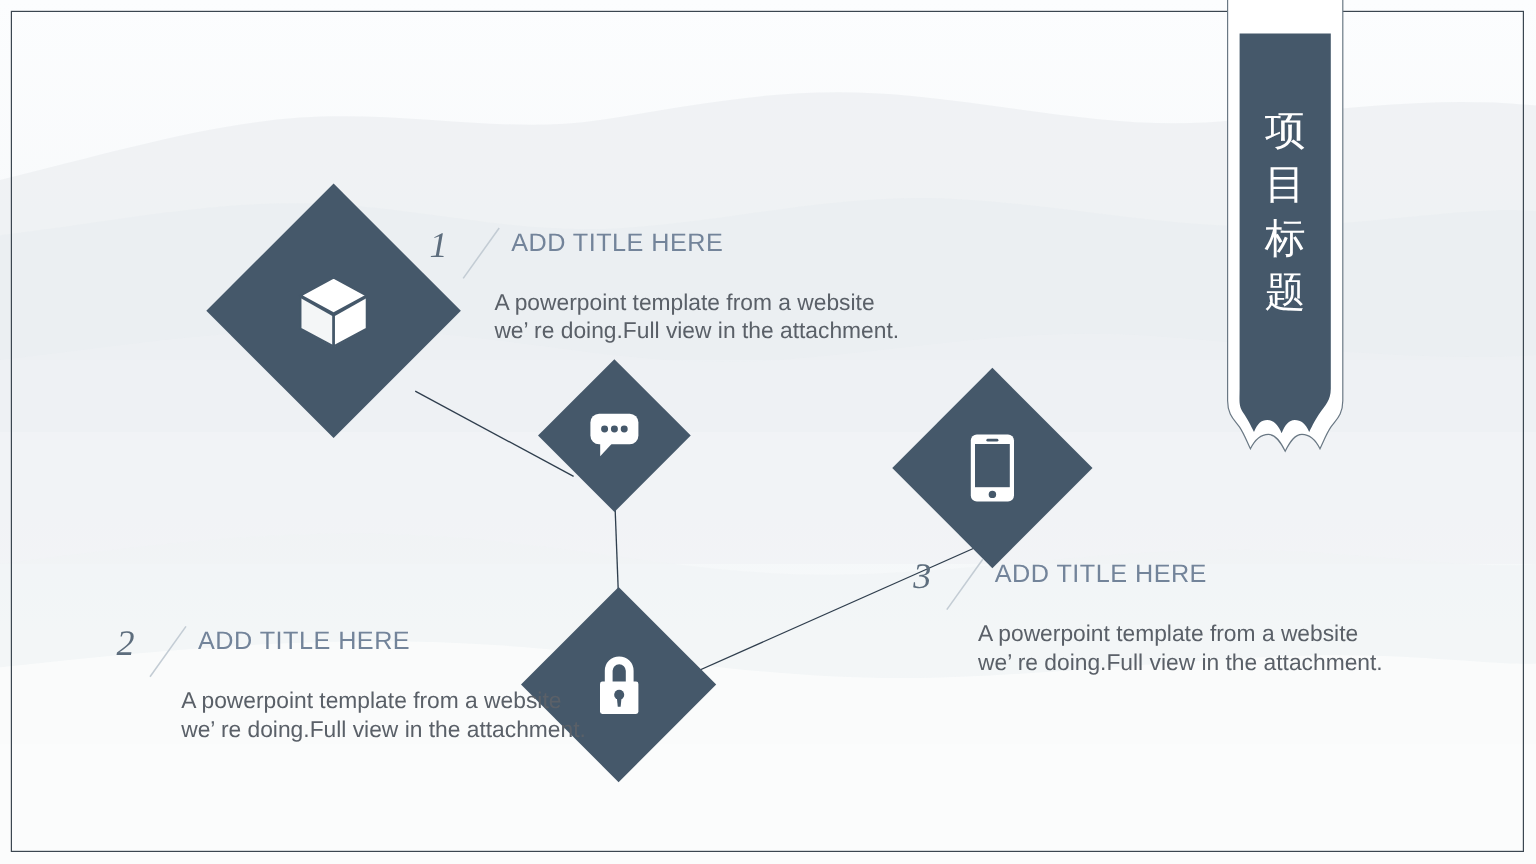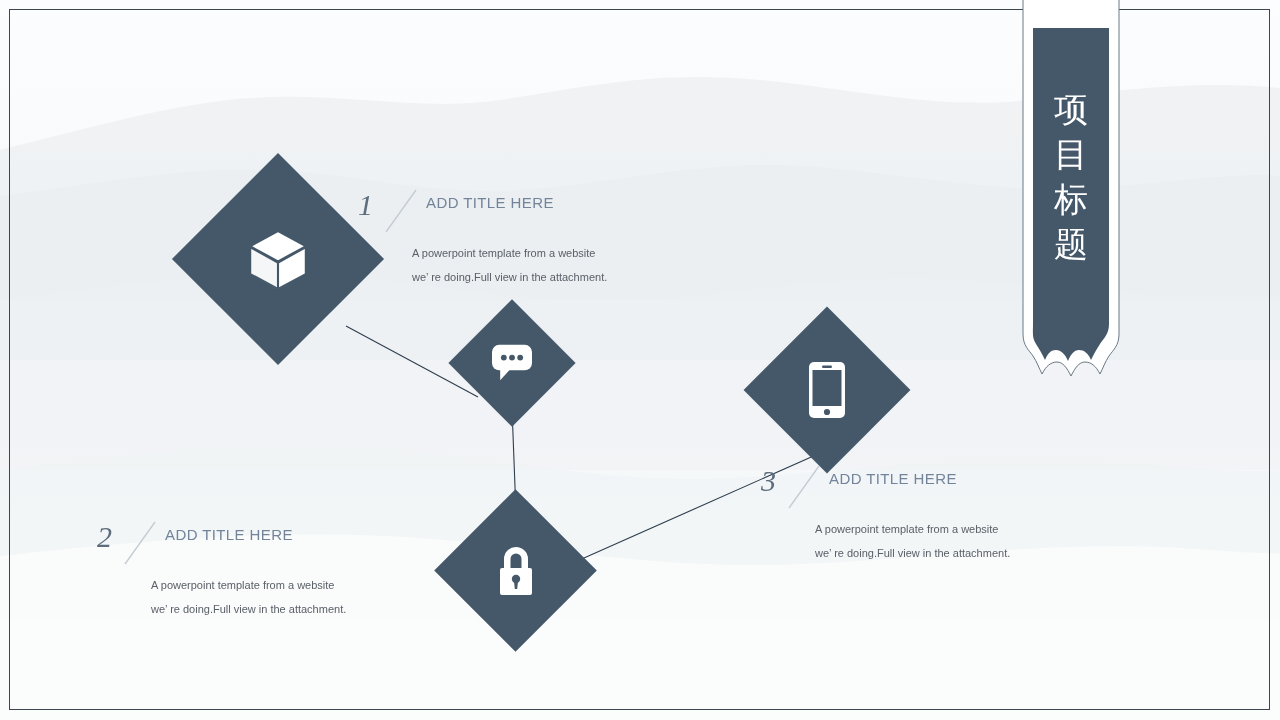--- a/index.html
+++ b/index.html
@@ -105,29 +105,29 @@
     width: 20px;
   }
   .block-slash {
     width: 44px;
     height: 44px;
     position: relative;
     margin-left: 4px;
     margin-top: -2px;
   }
   .block-title {
-    font-size: 15px;
+    font-size: 21px;
     color: #73849a;
     letter-spacing: 0.4px;
     line-height: 24px;
     margin-top: 1px;
     white-space: nowrap;
   }
   .block-body {
-    font-size: 11px;
+    font-size: 19px;
     color: #5a6068;
     line-height: 24px;
     white-space: nowrap;
   }
   .block-body div { margin: 0; }
 </style>
 </head>
 <body>
 
 <div id="slide">

